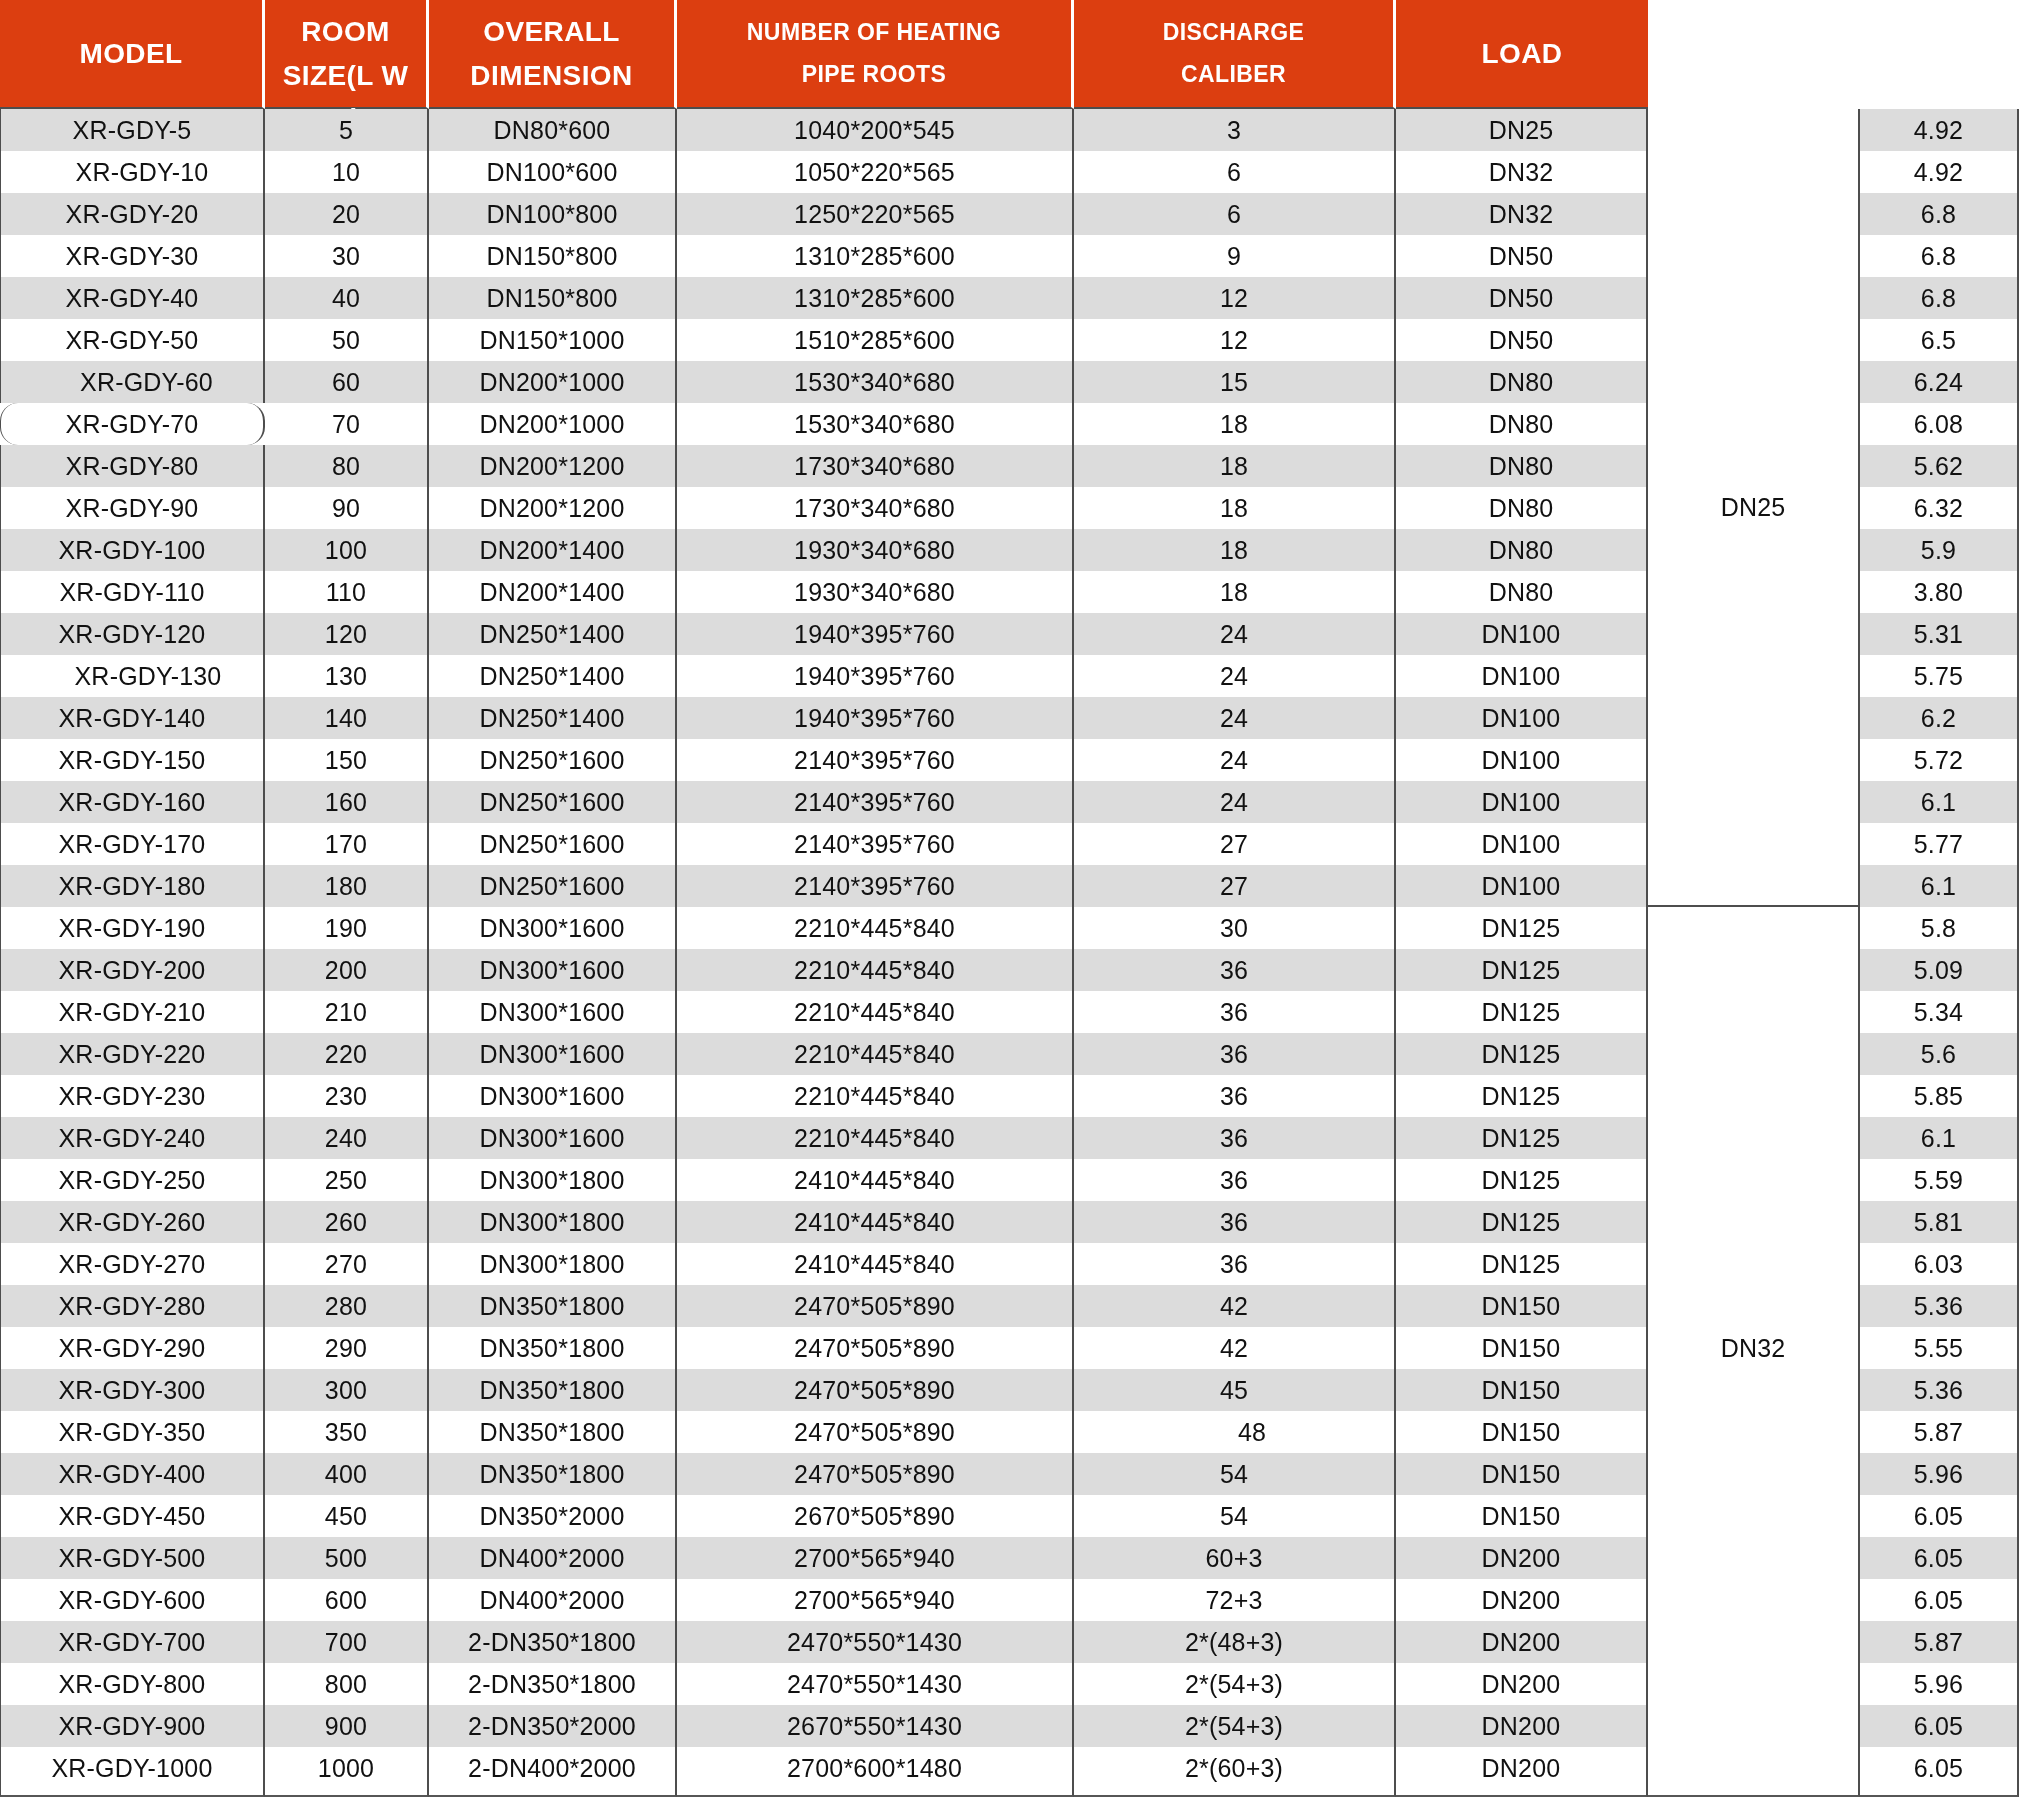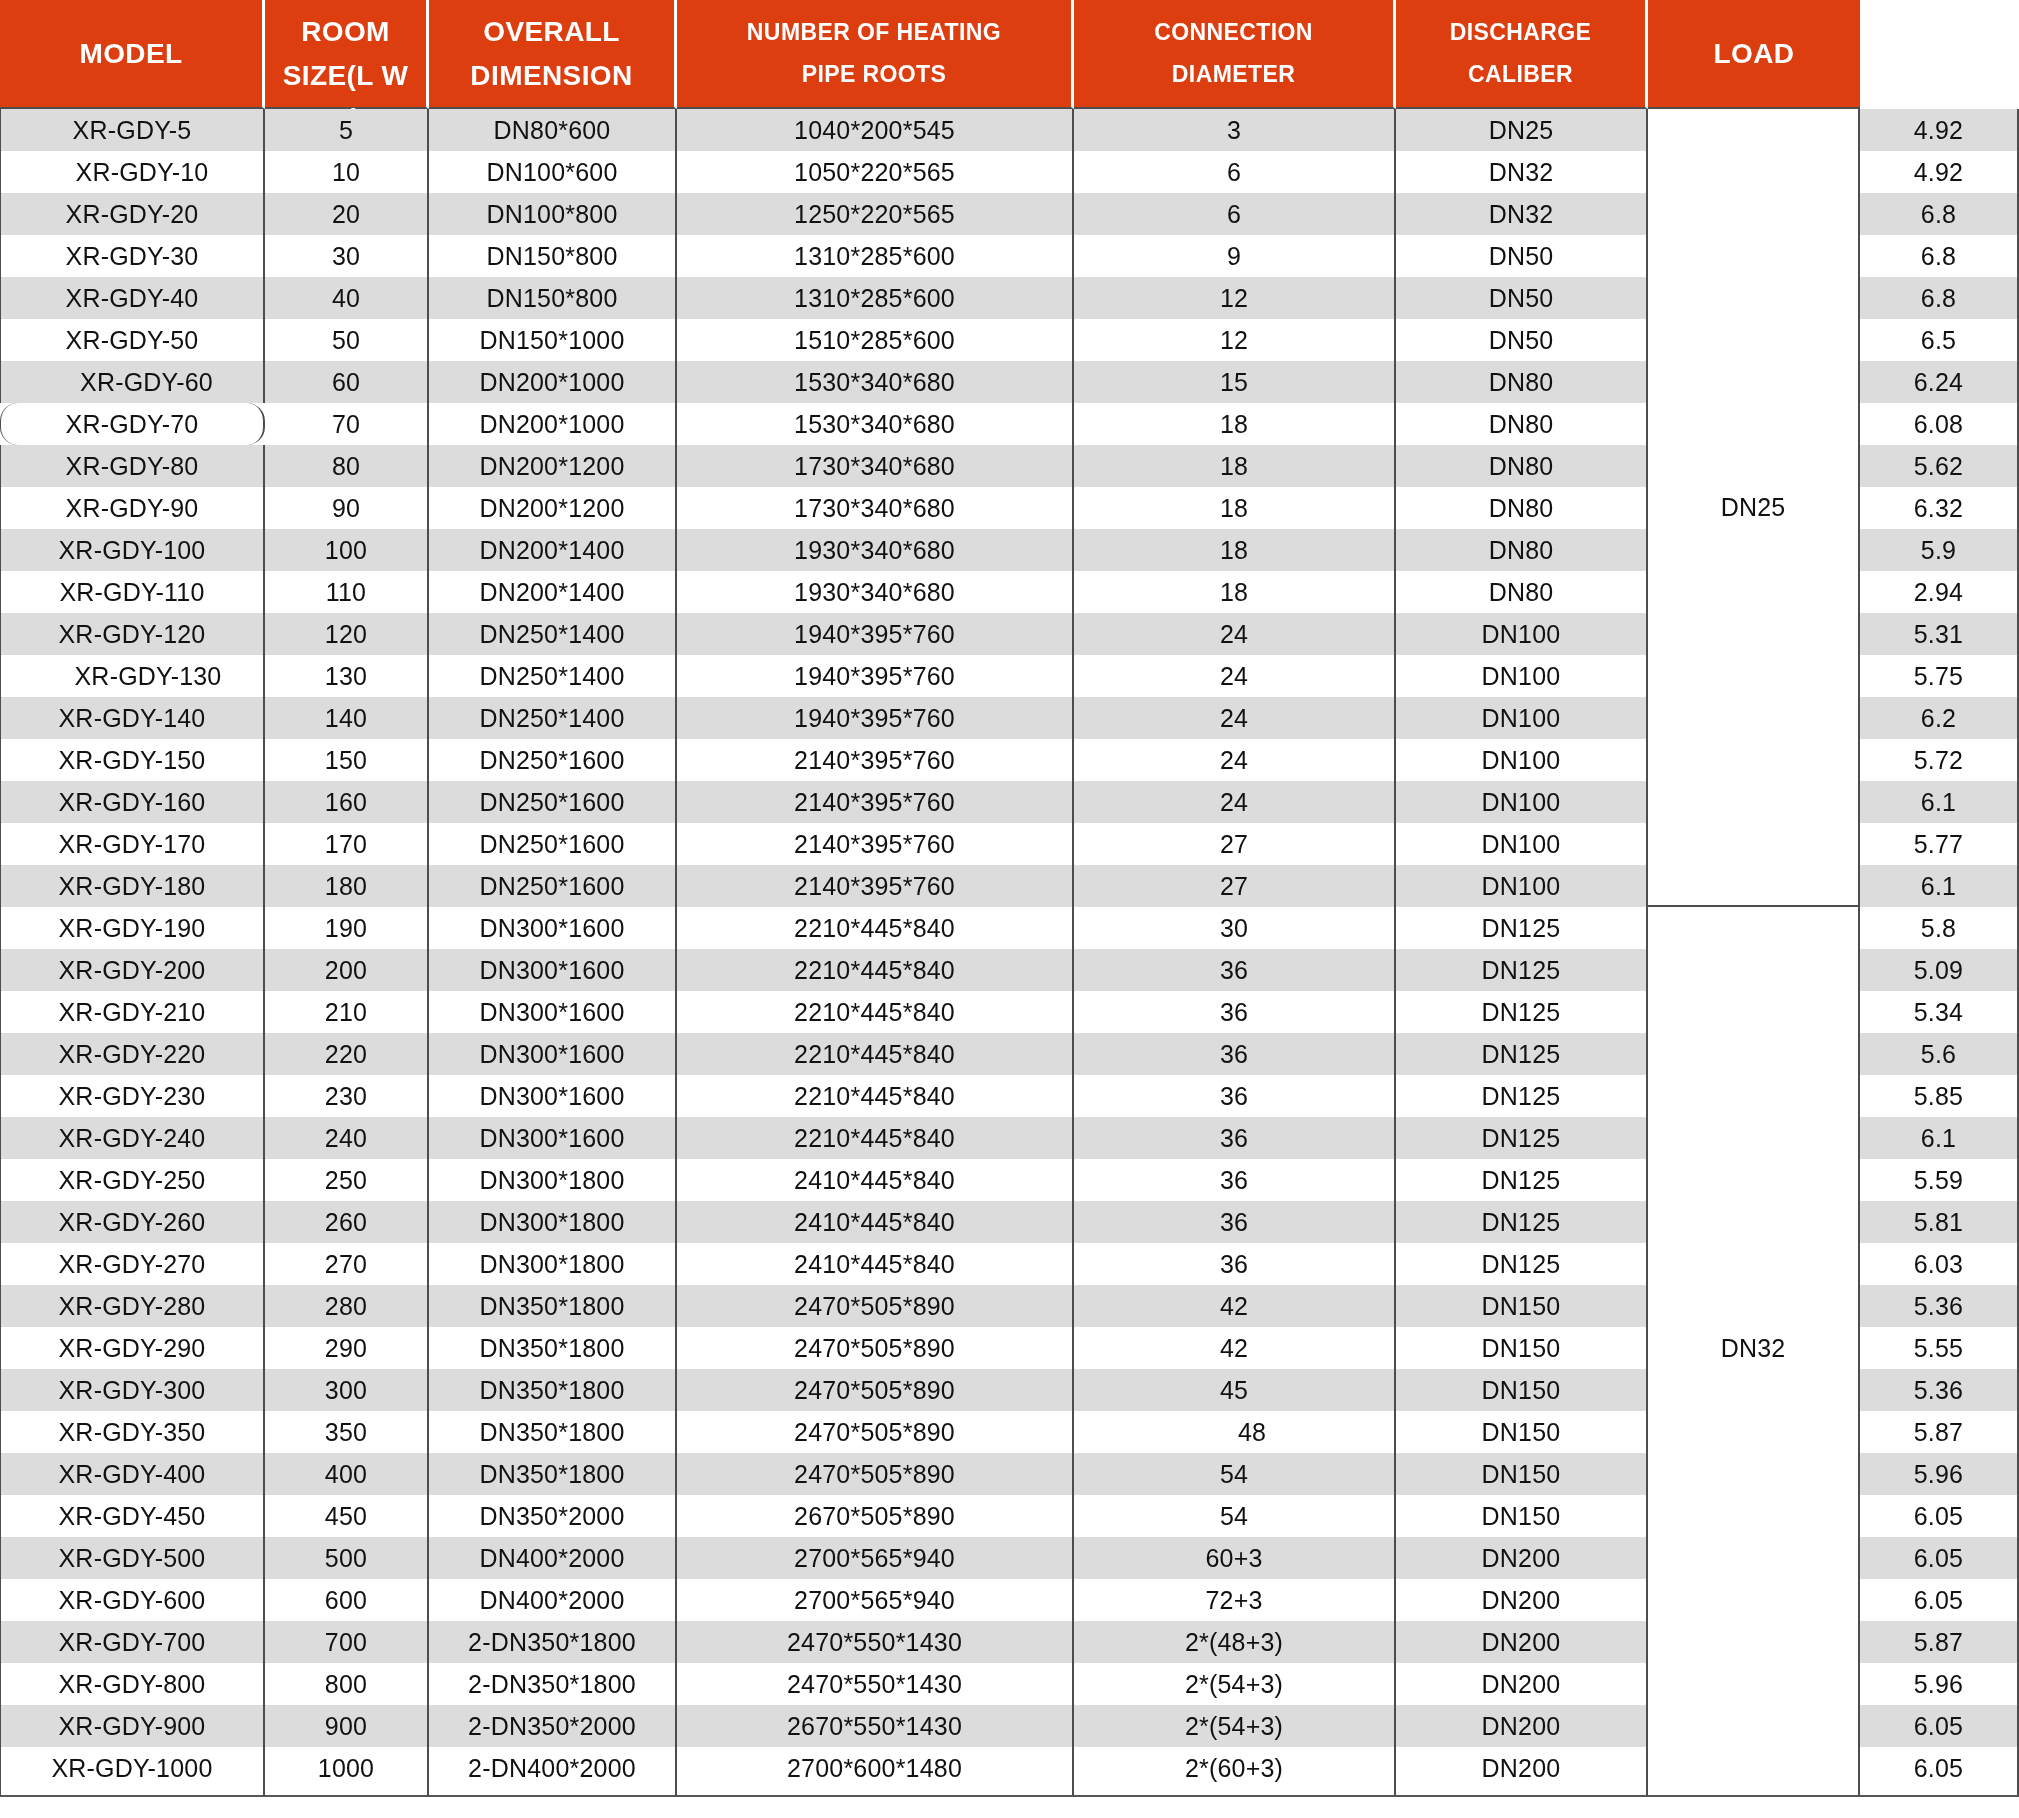--- a/index.html
+++ b/index.html
@@ -62,22 +62,20 @@
 <body>
 
 <div class="spec-grid" id="spec-grid">
   <div class="hdr">MODEL</div>
   <div class="hdr">HEATING ROOM
 SIZE(L W H)</div>
   <div class="hdr">OVERALL
 DIMENSION</div>
   <div class="hdr small">NUMBER OF HEATING
 PIPE ROOTS</div>
-  <div class="hdr small">CONNECTION
-DIAMETER</div>
   <div class="hdr small">DISCHARGE
 CALIBER</div>
   <div class="hdr lastcol">LOAD</div>
 <div class="cell alt col1" style="grid-area: 2 / 1;">XR-GDY-5</div>
     <div class="cell alt" style="grid-area: 2 / 2;">5</div>
     <div class="cell alt" style="grid-area: 2 / 3;">DN80*600</div>
     <div class="cell alt" style="grid-area: 2 / 4;">1040*200*545</div>
     <div class="cell alt" style="grid-area: 2 / 5;">3</div>
     <div class="cell alt" style="grid-area: 2 / 6;">DN25</div>
     <div class="cell alt" style="grid-area: 2 / 8;">4.92</div>
@@ -150,21 +148,21 @@
     <div class="cell alt" style="grid-area: 12 / 4;">1930*340*680</div>
     <div class="cell alt" style="grid-area: 12 / 5;">18</div>
     <div class="cell alt" style="grid-area: 12 / 6;">DN80</div>
     <div class="cell alt" style="grid-area: 12 / 8;">5.9</div>
     <div class="cell col1" style="grid-area: 13 / 1;">XR-GDY-110</div>
     <div class="cell" style="grid-area: 13 / 2;">110</div>
     <div class="cell" style="grid-area: 13 / 3;">DN200*1400</div>
     <div class="cell" style="grid-area: 13 / 4;">1930*340*680</div>
     <div class="cell" style="grid-area: 13 / 5;">18</div>
     <div class="cell" style="grid-area: 13 / 6;">DN80</div>
-    <div class="cell" style="grid-area: 13 / 8;">2.94</div>
+    <div class="cell" style="grid-area: 13 / 8;">3.80</div>
     <div class="cell alt col1" style="grid-area: 14 / 1;">XR-GDY-120</div>
     <div class="cell alt" style="grid-area: 14 / 2;">120</div>
     <div class="cell alt" style="grid-area: 14 / 3;">DN250*1400</div>
     <div class="cell alt" style="grid-area: 14 / 4;">1940*395*760</div>
     <div class="cell alt" style="grid-area: 14 / 5;">24</div>
     <div class="cell alt" style="grid-area: 14 / 6;">DN100</div>
     <div class="cell alt" style="grid-area: 14 / 8;">5.31</div>
     <div class="cell col1" style="grid-area: 15 / 1; padding-left: 32px;">XR-GDY-130</div>
     <div class="cell" style="grid-area: 15 / 2;">130</div>
     <div class="cell" style="grid-area: 15 / 3;">DN250*1400</div>

